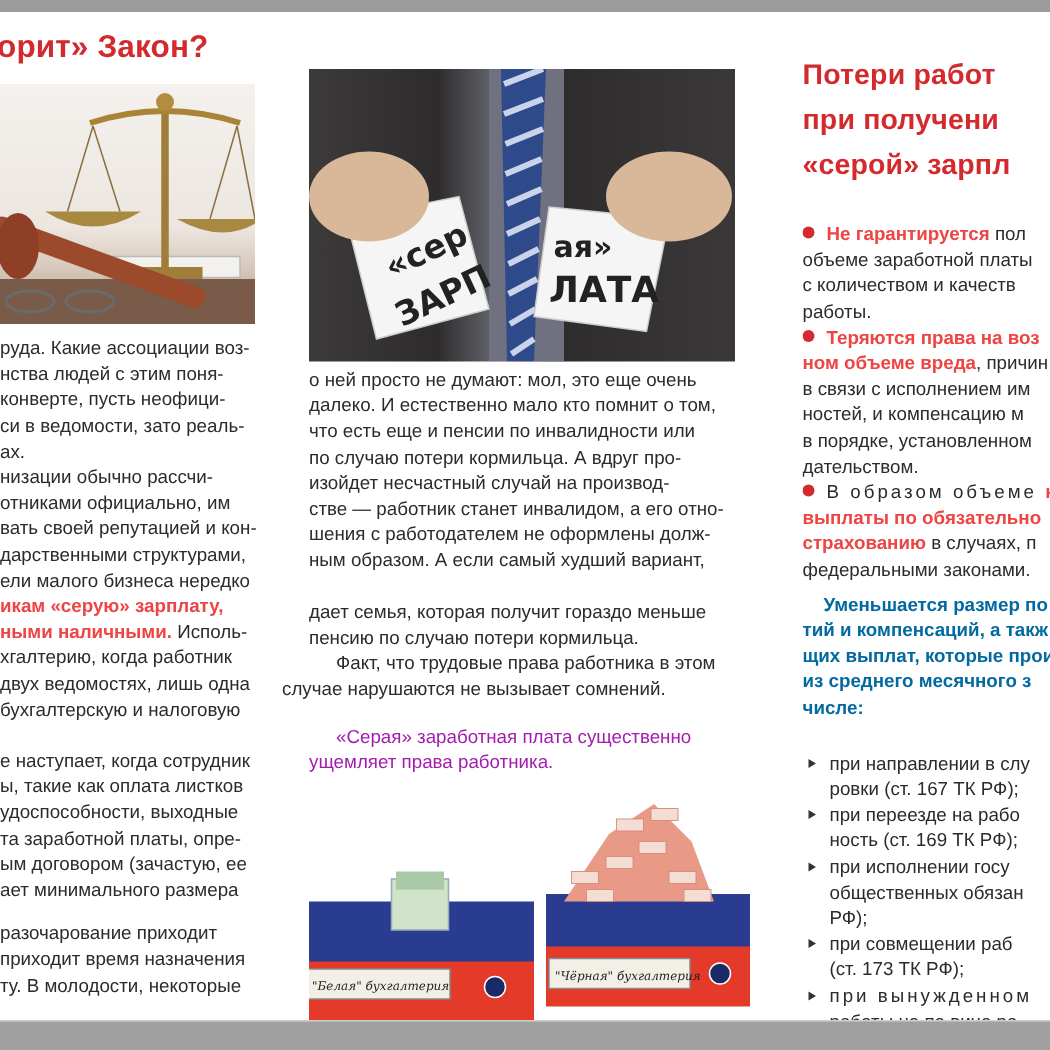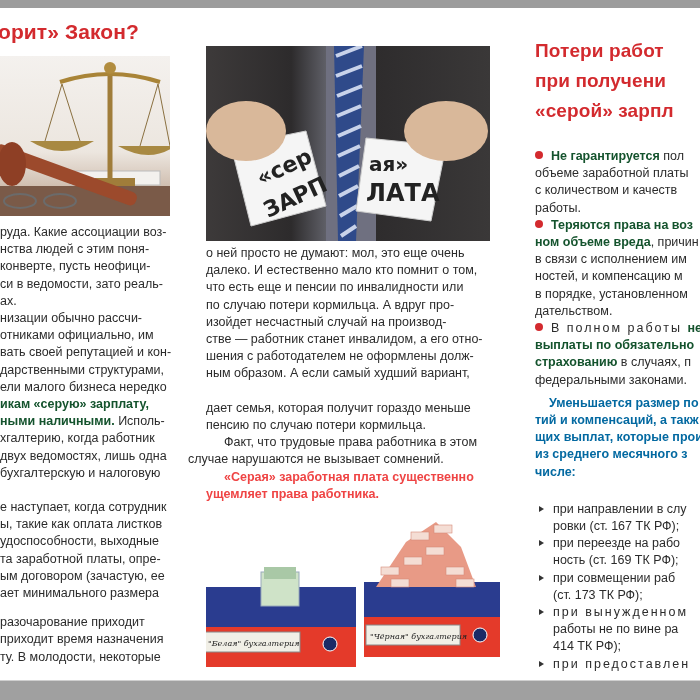--- a/index.html
+++ b/index.html
@@ -24,25 +24,25 @@
   .col-left h1.title { font-size:21px; margin-left:-2px; }
 
   .photo { position:relative; overflow:hidden; background:#ddd; }
   .photo-scales { width:170px; height:160px; margin-top:10px;
     background:linear-gradient(180deg,#f4f1ee 0%,#ece6df 60%,#b89d88 100%); }
   .photo-fists { width:284px; height:195px;
     background:linear-gradient(90deg,#3d3a3a 0%,#2d2b2c 30%,#6a6b74 45%,#2e2c2d 60%,#3a3838 100%); }
 
   .txt { font-size:12.5px; line-height:17.2px; color:#2b2b2b; text-align:justify; white-space:nowrap; }
   .txt p { margin:0; }
-  .txt b { color:#14532d; }
+  .txt b { color:#ef4444; }
   .indent { text-indent:18px; }
   .gap { height:8px; }
 
-  .callout { color:#ef4444; font-weight:bold; font-size:12.5px; line-height:17px; }
+  .callout { color:#a21caf; font-weight:normal; font-size:12.5px; line-height:17px; margin-top:14px; }
 
   .binders { position:relative; height:150px; margin-top:14px; }
 
   .bullet-row { position:relative; padding-left:0; }
   .dot { display:inline-block; width:8px; height:8px; border-radius:50%; background:#d32a2e; margin-right:8px; vertical-align:1px; }
   .red { color:#0369a1; font-weight:bold; }
   .sub { padding-left:18px; position:relative; }
   .tri { position:absolute; left:4px; top:5px; width:0; height:0; border-top:3.5px solid transparent; border-bottom:3.5px solid transparent; border-left:5px solid #333; }
 </style>
 </head>
@@ -199,21 +199,21 @@
     </p>
     <p class="bullet-row">
       <span class="dot"></span><b>Теряются права на воз</b><br>
       <b>ном объеме вреда</b><span>, причин</span><br>
       <span>в связи с исполнением им</span><br>
       <span>ностей, и компенсацию м</span><br>
       <span>в порядке, установленном</span><br>
       <span>дательством.</span>
     </p>
     <p class="bullet-row">
-      <span class="dot"></span><span style="letter-spacing:2px">В полном работы </span><b>не</b><br>
+      <span class="dot"></span><span style="letter-spacing:2px">В образом объеме </span><b>не</b><br>
       <b>выплаты по обязательно</b><br>
       <b>страхованию</b><span> в случаях, п</span><br>
       <span>федеральными законами.</span>
     </p>
     <p class="red" style="margin-top:6px;">
       <span style="padding-left:14px">Уменьшается размер по</span><br>
       <span>тий и компенсаций, а такж</span><br>
       <span>щих выплат, которые прои</span><br>
       <span>из среднего месячного з</span><br>
       <span>числе:</span>
@@ -223,20 +223,26 @@
       <span>при направлении в слу</span><br>
       <span>ровки (ст. 167 ТК РФ);</span>
     </div>
     <div class="sub">
       <span class="tri"></span>
       <span>при переезде на рабо</span><br>
       <span>ность (ст. 169 ТК РФ);</span>
     </div>
     <div class="sub">
       <span class="tri"></span>
+      <span>при исполнении госу</span><br>
+      <span>общественных обязан</span><br>
+      <span>РФ);</span>
+    </div>
+    <div class="sub">
+      <span class="tri"></span>
       <span>при совмещении раб</span><br>
       <span>(ст. 173 ТК РФ);</span>
     </div>
     <div class="sub">
       <span class="tri"></span>
       <span style="letter-spacing:2px">при вынужденном</span><br>
       <span>работы не по вине ра</span><br>
       <span>414 ТК РФ);</span>
     </div>
     <div class="sub">

